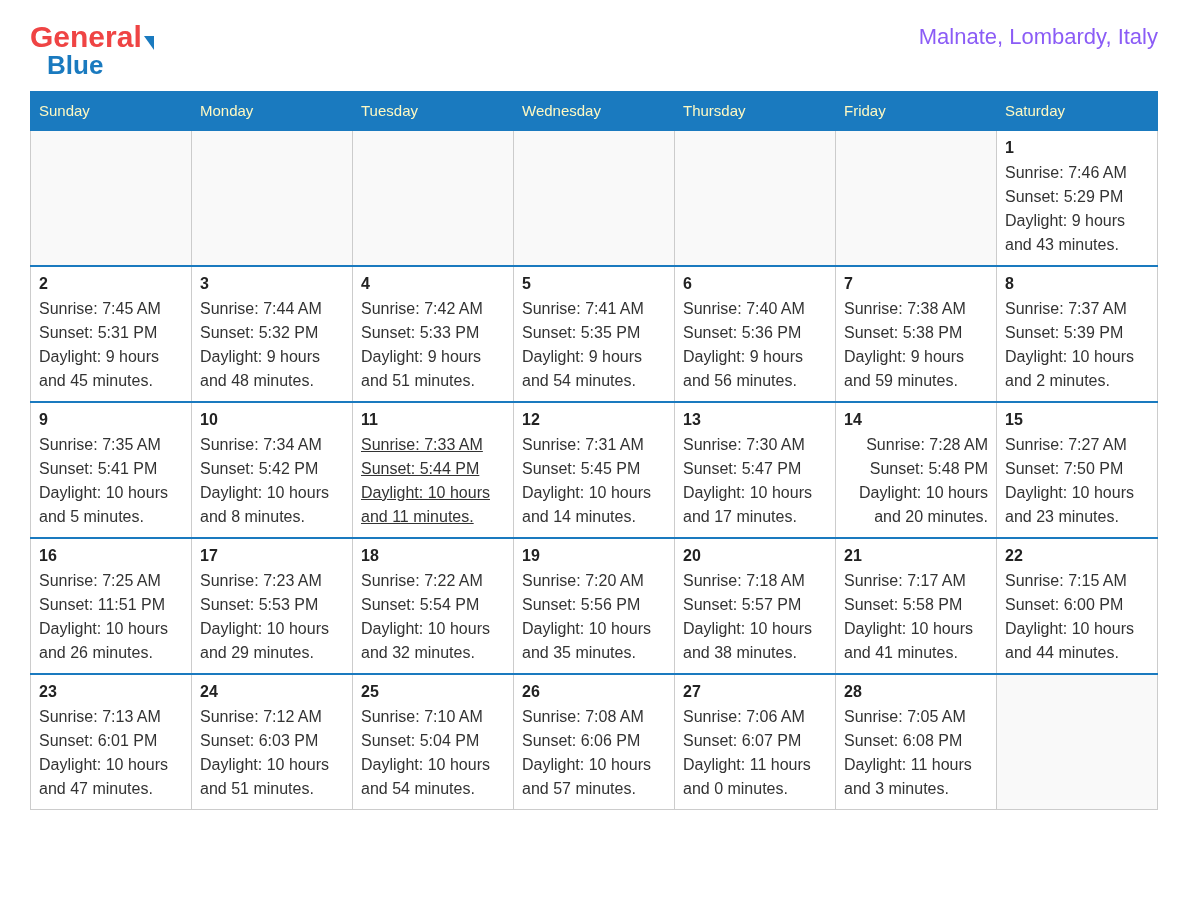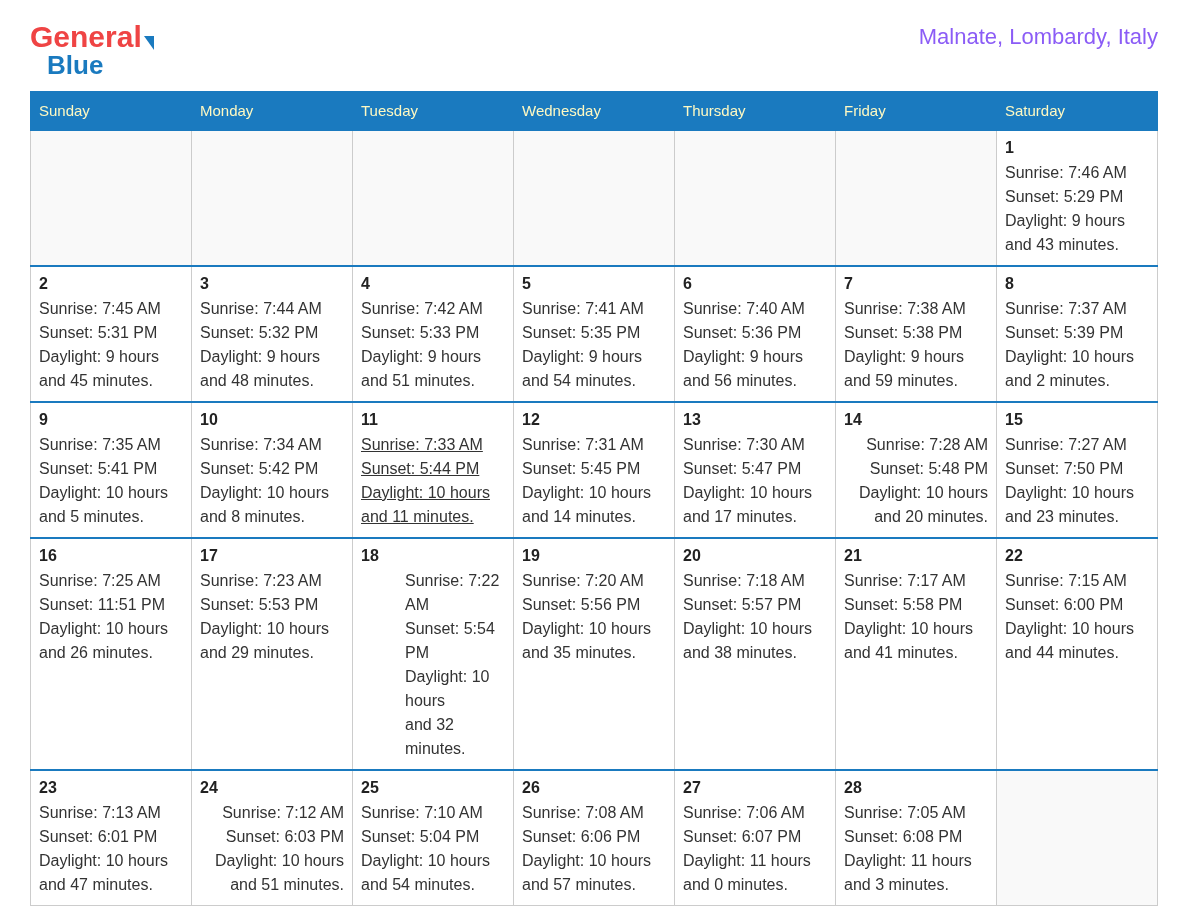--- a/index.html
+++ b/index.html
@@ -244,21 +244,21 @@
         </td>
         <td>
           <span class="day-number">17</span>
           <div class="day-info" style="white-space: pre-line;">Sunrise: 7:23 AM
 Sunset: 5:53 PM
 Daylight: 10 hours
 and 29 minutes.</div>
         </td>
         <td>
           <span class="day-number">18</span>
-          <div class="day-info" style="white-space: pre-line; margin-left: 44px;">Sunrise: 7:22 AM
+          <div class="day-info" style="white-space: pre-line;">Sunrise: 7:22 AM
 Sunset: 5:54 PM
 Daylight: 10 hours
 and 32 minutes.</div>
         </td>
         <td>
           <span class="day-number">19</span>
           <div class="day-info" style="white-space: pre-line;">Sunrise: 7:20 AM
 Sunset: 5:56 PM
 Daylight: 10 hours
 and 35 minutes.</div>
@@ -288,21 +288,21 @@
       <tr>
         <td>
           <span class="day-number">23</span>
           <div class="day-info" style="white-space: pre-line;">Sunrise: 7:13 AM
 Sunset: 6:01 PM
 Daylight: 10 hours
 and 47 minutes.</div>
         </td>
         <td>
           <span class="day-number">24</span>
-          <div class="day-info" style="white-space: pre-line; text-align: right;">Sunrise: 7:12 AM
+          <div class="day-info" style="white-space: pre-line;">Sunrise: 7:12 AM
 Sunset: 6:03 PM
 Daylight: 10 hours
 and 51 minutes.</div>
         </td>
         <td>
           <span class="day-number">25</span>
           <div class="day-info" style="white-space: pre-line;">Sunrise: 7:10 AM
 Sunset: 5:04 PM
 Daylight: 10 hours
 and 54 minutes.</div>

